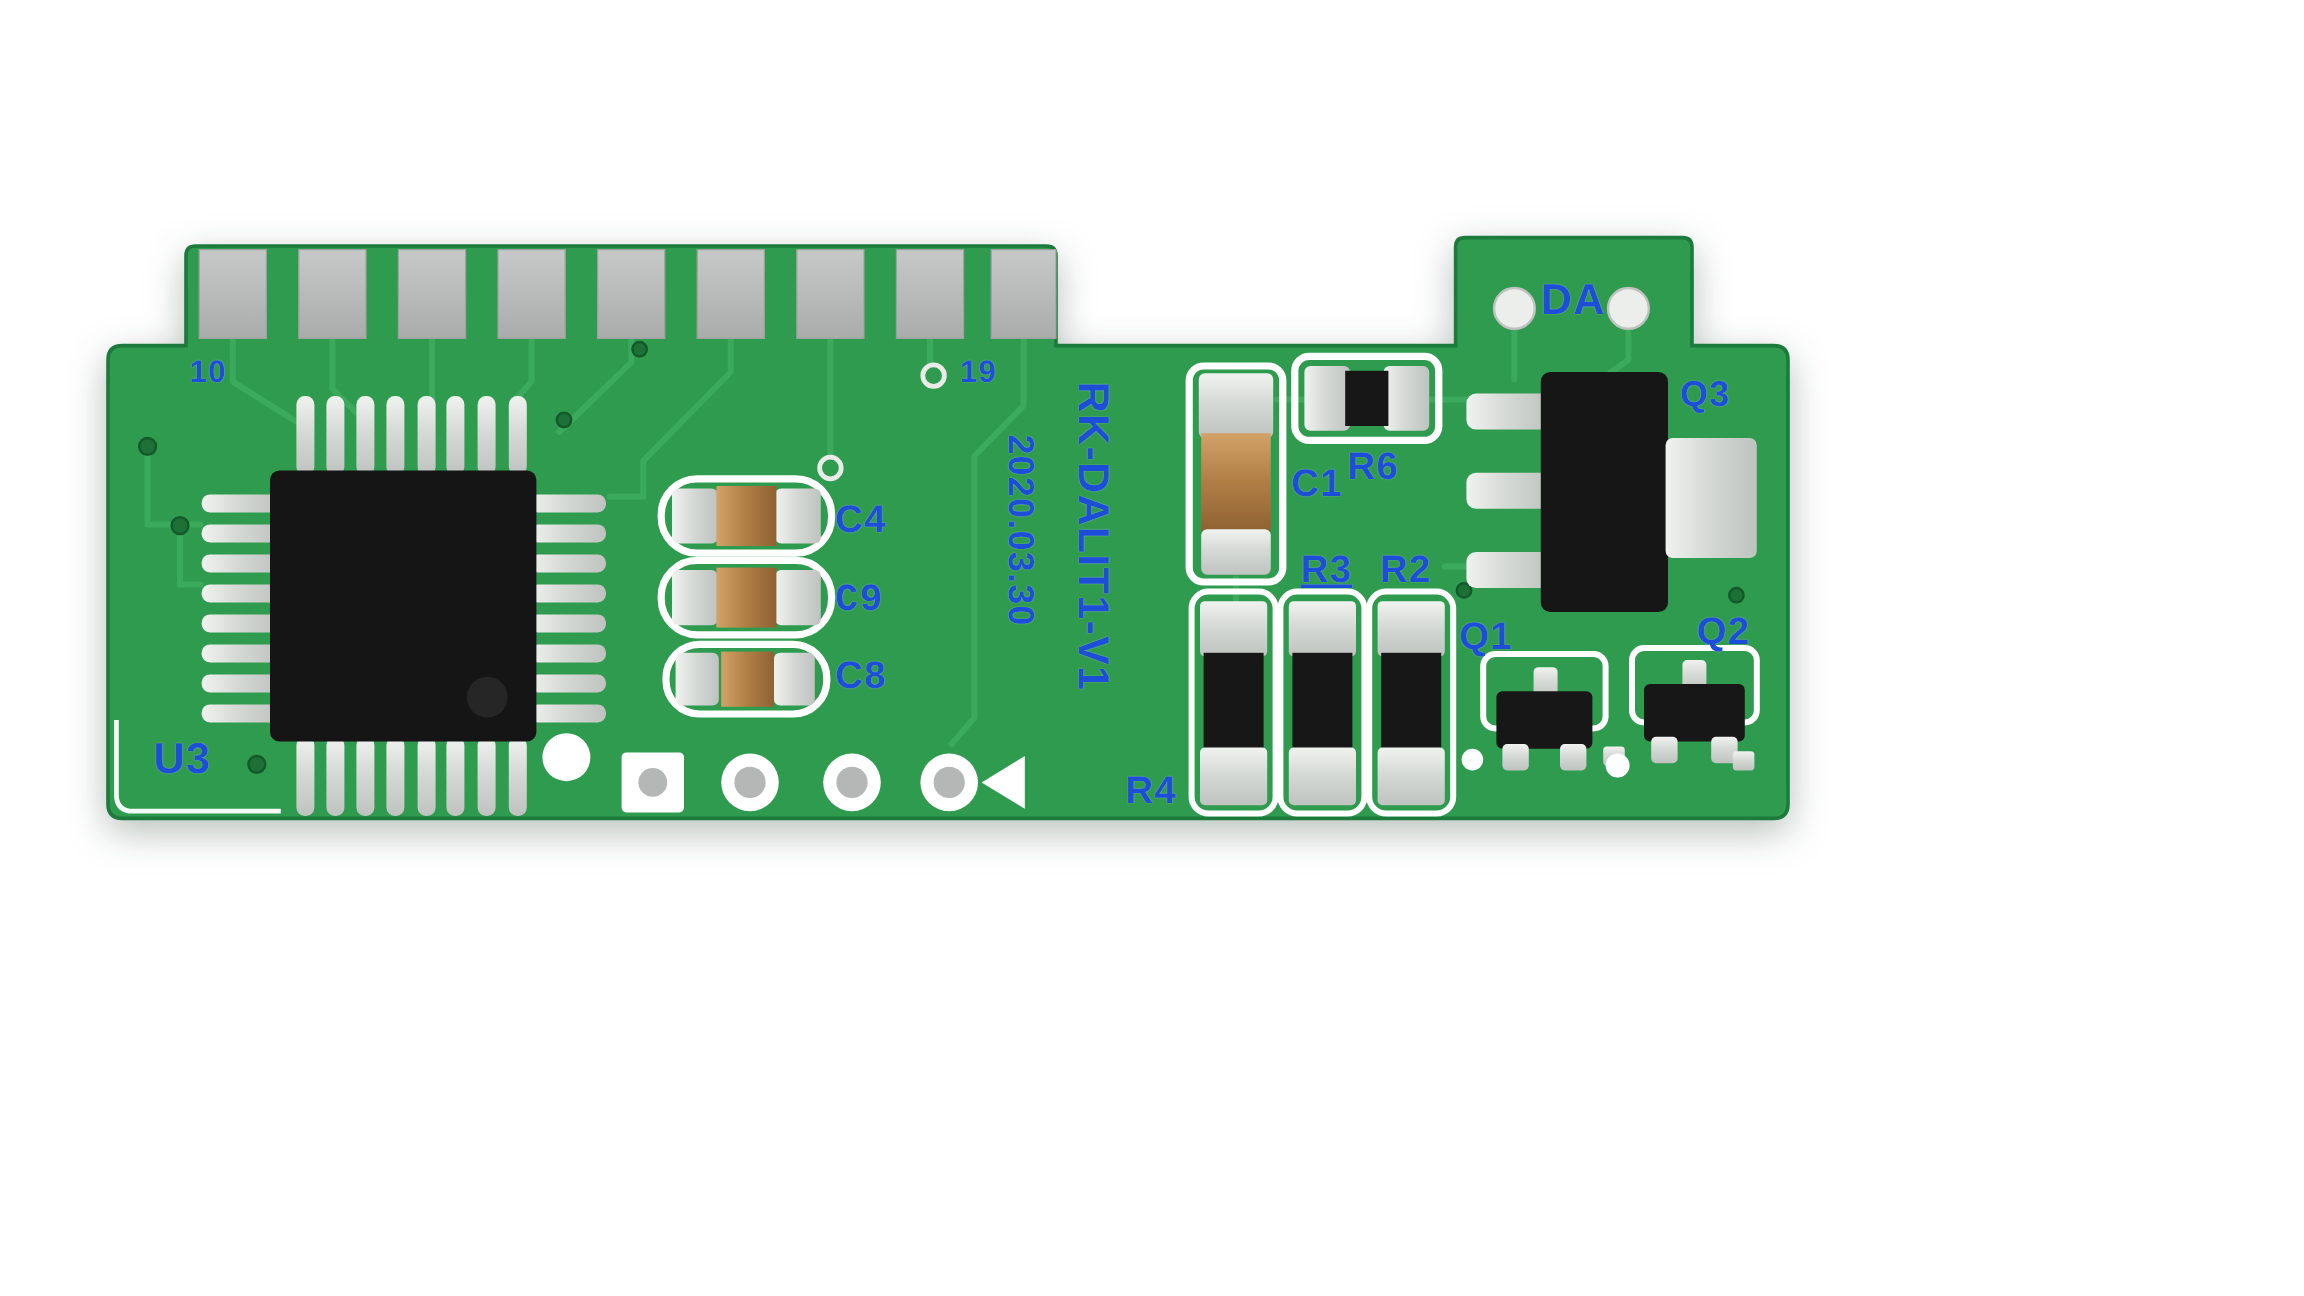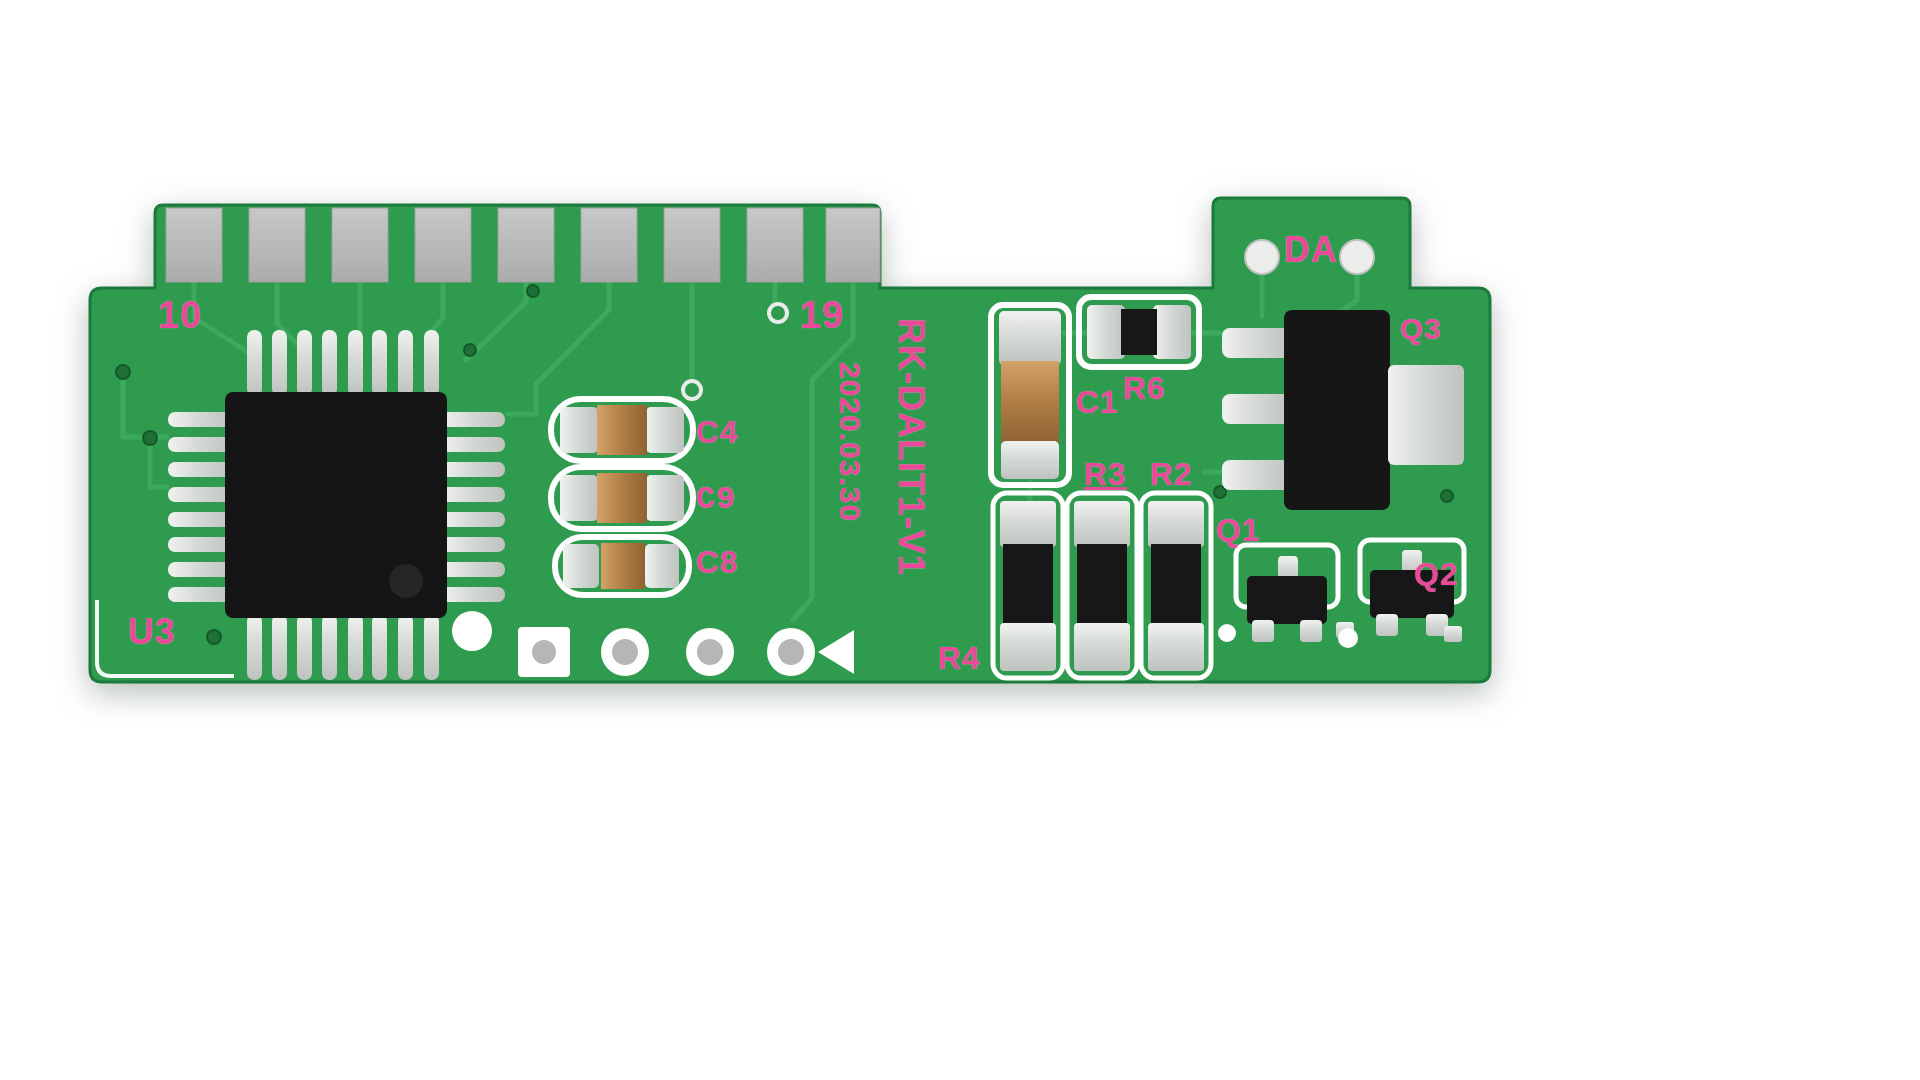--- a/index.html
+++ b/index.html
@@ -1,23 +1,23 @@
 <!DOCTYPE html>
 <html><head>
 <meta charset="utf-8">
 <style>
   html,body{margin:0;padding:0;background:#ffffff;}
   .stage{position:relative;width:1920px;height:1080px;background:#ffffff;overflow:hidden;
          font-family:"Liberation Sans",sans-serif;}
   .board-svg{position:absolute;left:0;top:0;width:1920px;height:1080px;}
   .board-shadow{filter:drop-shadow(0 10px 16px rgba(15,45,25,.30));}
-  .silk{position:absolute;color:#ec4899;font-weight:700;letter-spacing:1px;
+  .silk{position:absolute;color:#1d4ed8;font-weight:700;letter-spacing:1px;
         line-height:1;white-space:nowrap;text-shadow:0 0 1px rgba(255,255,255,.6);text-align:center;}
   .vert{writing-mode:vertical-rl;}
-  .fs38{font-size:38px;} .fs36{font-size:36px;} .fs34{font-size:30px;} .fs32{font-size:32px;}
+  .fs38{font-size:26px;} .fs36{font-size:36px;} .fs34{font-size:30px;} .fs32{font-size:32px;}
 </style>
 </head>
 <body>
 
 <div class="stage">
 
 <svg class="board-svg" viewBox="0 0 1920 1080">
   <defs>
     <linearGradient id="silverV" x1="0" y1="0" x2="0" y2="1">
       <stop offset="0" stop-color="#f0f2f0"></stop>
@@ -252,16 +252,16 @@
 <div class="silk fs36" style="left:128px;top:614px;">U3</div>
 <div class="silk fs32" style="left:696px;top:416px;">C4</div>
 <div class="silk fs32" style="left:696px;top:484px;font-family:Liberation Mono, monospace;">C9</div>
 <div class="silk fs32" style="left:696px;top:546px;">C8</div>
 <div class="silk fs32" style="left:1076px;top:386px;">C1</div>
 <div class="silk fs32" style="left:1123px;top:372px;">R6</div>
 <div class="silk fs32" style="left:1084px;top:458px;text-decoration:underline;">R3</div>
 <div class="silk fs32" style="left:1150px;top:458px;">R2</div>
 <div class="silk fs32" style="left:938px;top:642px;">R4</div>
 <div class="silk fs32" style="left:1216px;top:514px;">Q1</div>
-<div class="silk fs32" style="left:1414px;top:510px;margin-top:48px;">Q2</div>
+<div class="silk fs32" style="left:1414px;top:510px;">Q2</div>
 <div class="silk fs34" style="left:1400px;top:314px;">Q3</div>
 
 </div>
 
 </body></html>

